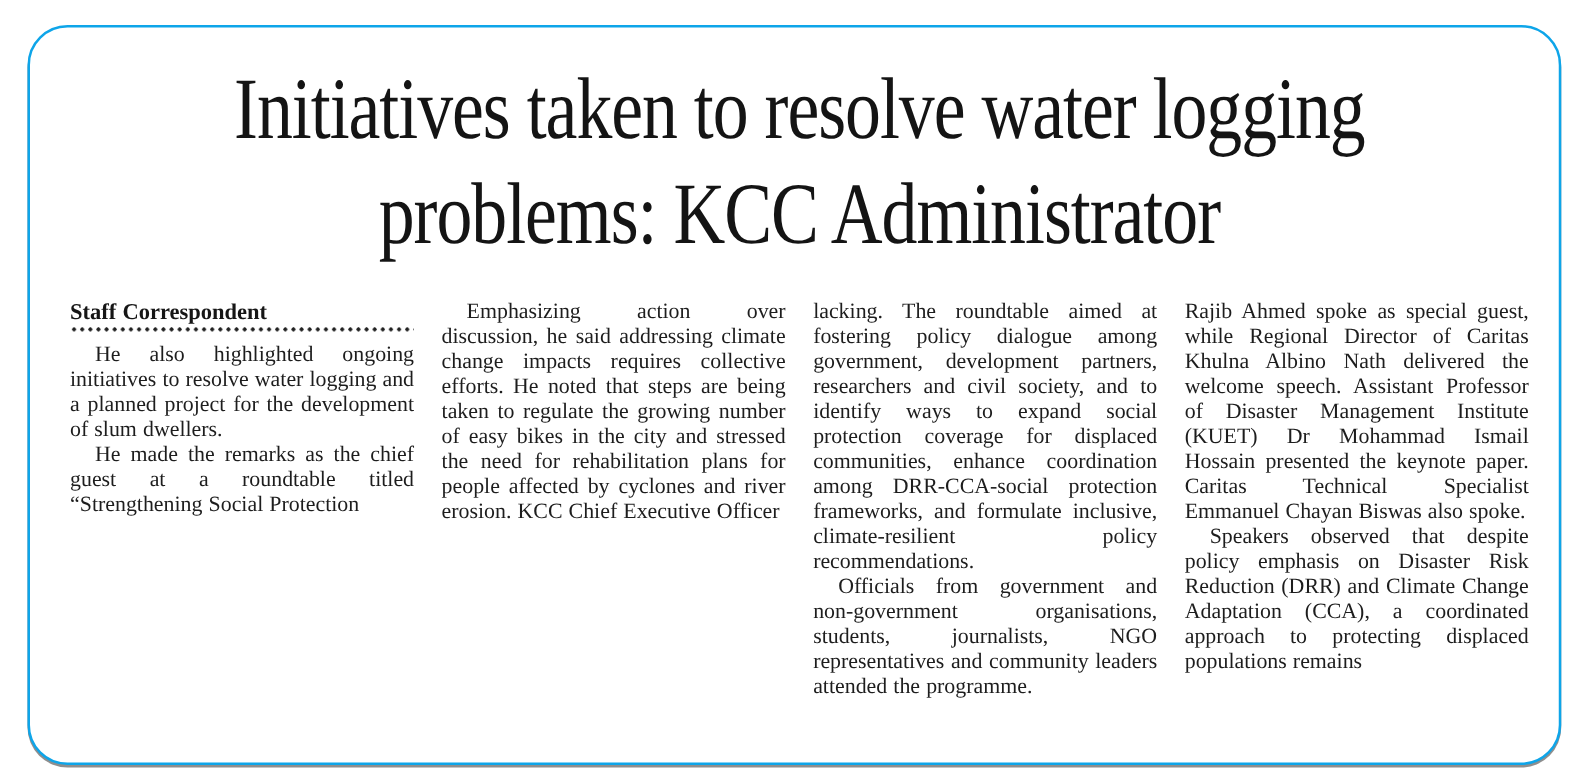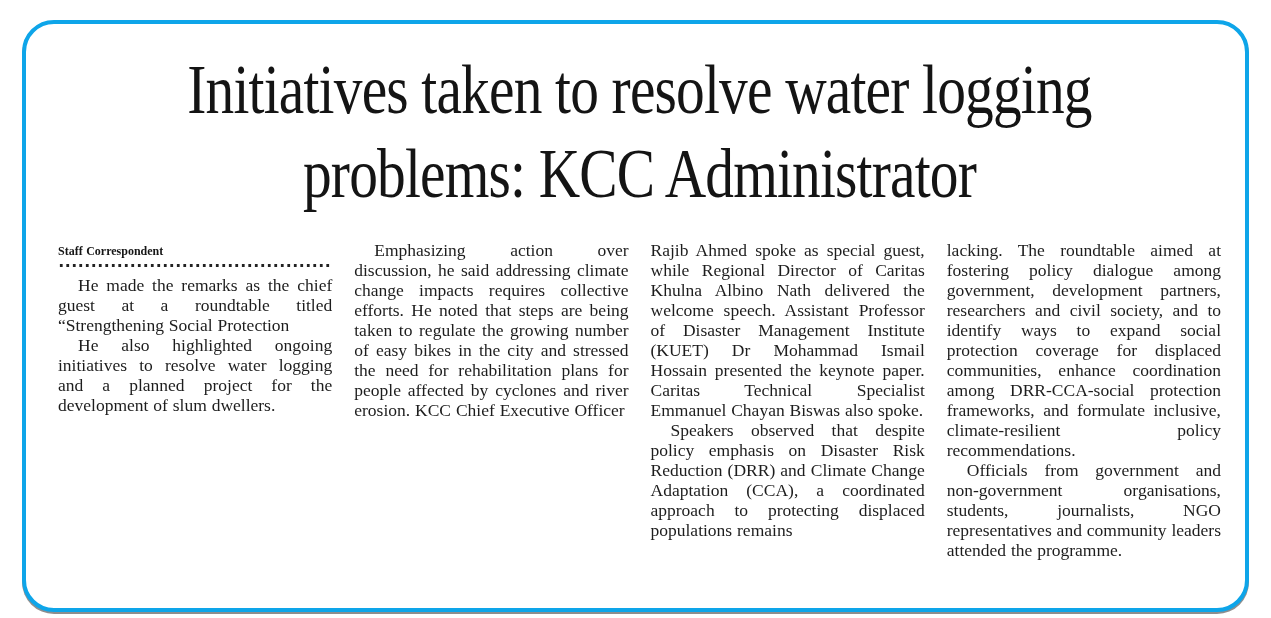--- a/index.html
+++ b/index.html
@@ -15,21 +15,21 @@
     overflow: hidden;
   }
   .clip-frame {
     position: absolute;
     left: 22px;
     top: 20px;
     width: 1227px;
     height: 592px;
     box-sizing: border-box;
     background: #ffffff;
-    border: 4px solid #0ea5e9;
+    border: 2px solid #0ea5e9;
     border-radius: 32px;
     box-shadow: 0 2px 0 rgba(50,50,50,0.55);
     padding: 24px 22px 0 30px;
   }
   .headline {
     text-align: center;
     color: #141414;
     margin: 0;
     font-weight: normal;
   }
@@ -53,21 +53,21 @@
     font-size: 17.5px;
     line-height: 20px;
     text-align: justify;
     color: #1d1d1d;
     word-spacing: 0.5px;
   }
   .col p { margin: 0; }
   .col p.indent { text-indent: 20px; }
   .byline {
     font-weight: bold;
-    font-size: 12px;
+    font-size: 18px;
     line-height: 22px;
     margin: 0;
     text-align: left;
     color: #161616;
   }
   .byline-rule {
     height: 5px;
     margin: 1px 0 7px 0;
     background-image: radial-gradient(circle, #222222 34%, rgba(0,0,0,0) 42%);
     background-size: 6.5px 5px;
@@ -83,32 +83,32 @@
   <h1 class="headline">
     <span class="headline-line">Initiatives taken to resolve water logging</span>
     <span class="headline-line">problems: KCC Administrator</span>
   </h1>
 
   <div class="columns">
 
     <div class="col">
       <p class="byline">Staff Correspondent</p>
       <div class="byline-rule"></div>
+      <p class="indent">He also highlighted ongoing initiatives to resolve water logging and a planned project for the development of slum dwellers.</p>
       <p class="indent">He made the remarks as the chief guest at a roundtable titled “Strengthening Social Protection</p>
-      <p class="indent">He also highlighted ongoing initiatives to resolve water logging and a planned project for the development of slum dwellers.</p>
     </div>
 
     <div class="col">
       <p class="indent">Emphasizing action over discussion, he said addressing climate change impacts requires collective efforts. He noted that steps are being taken to regulate the growing number of easy bikes in the city and stressed the need for rehabilitation plans for people affected by cyclones and river erosion. KCC Chief Executive Officer</p>
     </div>
 
     <div class="col">
-      <p>Rajib Ahmed spoke as special guest, while Regional Director of Caritas Khulna Albino Nath delivered the welcome speech. Assistant Professor of Disaster Management Institute (KUET) Dr Mohammad Ismail Hossain presented the keynote paper. Caritas Technical Specialist Emmanuel Chayan Biswas also spoke.</p>
-      <p class="indent">Speakers observed that despite policy emphasis on Disaster Risk Reduction (DRR) and Climate Change Adaptation (CCA), a coordinated approach to protecting displaced populations remains</p>
+      <p>lacking. The roundtable aimed at fostering  policy dialogue among government, development partners, researchers and civil society, and to identify ways to expand social protection coverage for displaced communities, enhance coordination among DRR-CCA-social protection frameworks, and formulate inclusive, climate-resilient policy recommendations.</p>
+      <p class="indent">Officials from government and non-government organisations, students, journalists, NGO representatives and community leaders attended the programme.</p>
     </div>
 
     <div class="col">
-      <p>lacking. The roundtable aimed at fostering  policy dialogue among government, development partners, researchers and civil society, and to identify ways to expand social protection coverage for displaced communities, enhance coordination among DRR-CCA-social protection frameworks, and formulate inclusive, climate-resilient policy recommendations.</p>
-      <p class="indent">Officials from government and non-government organisations, students, journalists, NGO representatives and community leaders attended the programme.</p>
+      <p>Rajib Ahmed spoke as special guest, while Regional Director of Caritas Khulna Albino Nath delivered the welcome speech. Assistant Professor of Disaster Management Institute (KUET) Dr Mohammad Ismail Hossain presented the keynote paper. Caritas Technical Specialist Emmanuel Chayan Biswas also spoke.</p>
+      <p class="indent">Speakers observed that despite policy emphasis on Disaster Risk Reduction (DRR) and Climate Change Adaptation (CCA), a coordinated approach to protecting displaced populations remains</p>
     </div>
 
   </div>
 </div>
 
 </body></html>

